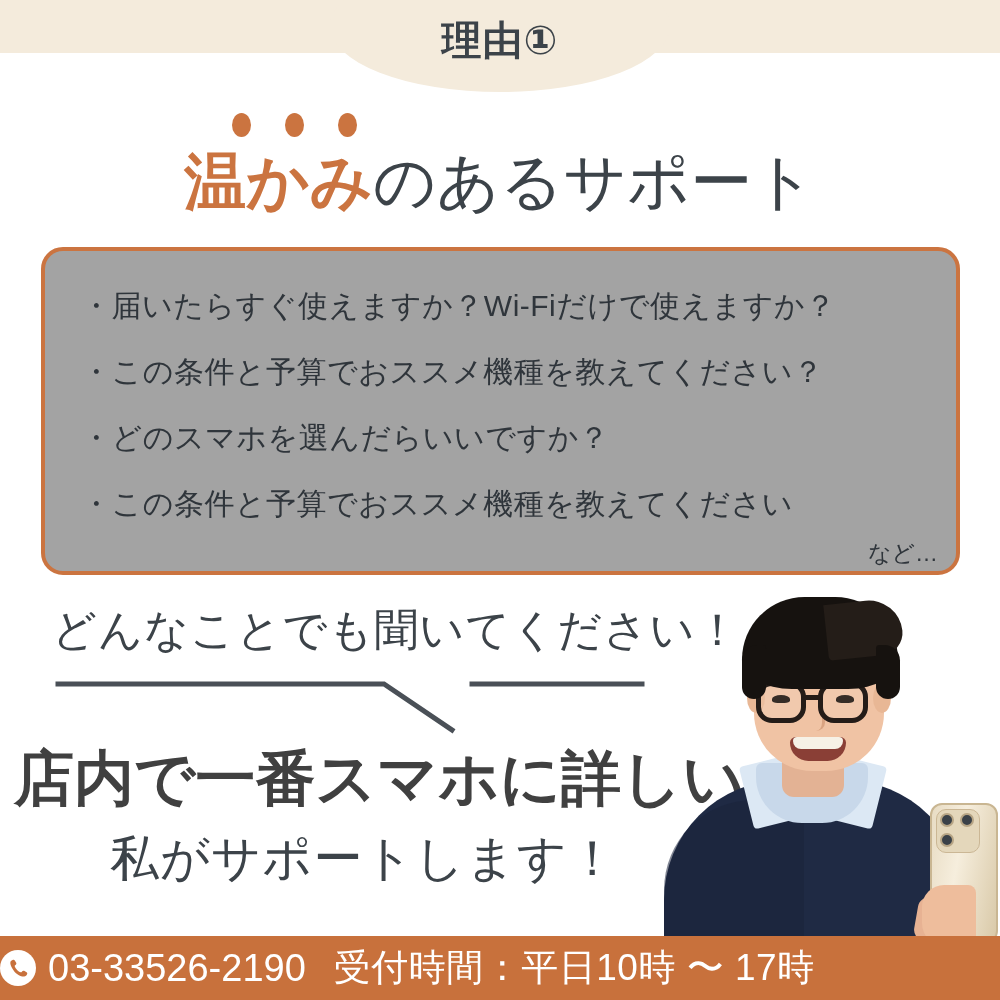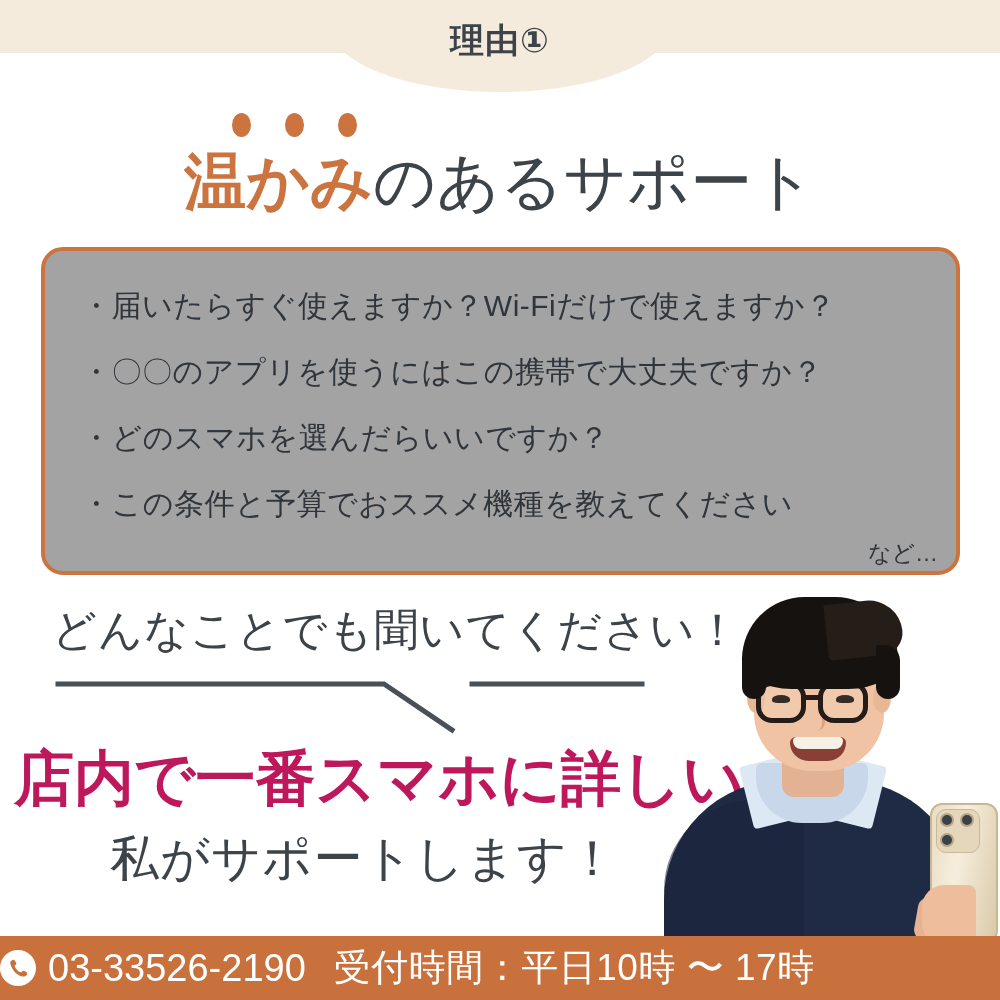--- a/index.html
+++ b/index.html
@@ -34,21 +34,21 @@
     height: 132px;
     background: #F4EBDC;
     border-radius: 50%;
   }
   .reason-title {
     position: absolute;
     left: 0;
     top: 8px;
     width: 1000px;
     text-align: center;
-    font-size: 34px;
+    font-size: 40px;
     line-height: 64px;
     font-weight: bold;
     color: #3C4349;
     letter-spacing: 1px;
     z-index: 4;
     white-space: nowrap;
   }
 
   
   .dots {
@@ -150,21 +150,21 @@
   
   .claim-orange {
     position: absolute;
     left: 14px;
     top: 742px;
     width: 720px;
     text-align: center;
     font-size: 60px;
     line-height: 74px;
     font-weight: bold;
-    color: #be185d;
+    color: #404040;
     letter-spacing: 0px;
     white-space: nowrap;
   }
   .claim-dark {
     position: absolute;
     left: 14px;
     top: 822px;
     width: 700px;
     text-align: center;
     font-size: 49px;
@@ -519,21 +519,21 @@
     <span class="dot d1"></span>
     <span class="dot d2"></span>
     <span class="dot d3"></span>
   </div>
 
   <div class="headline"><span class="hl-accent">温かみ</span><span class="hl-rest">のあるサポート</span></div>
 
   <div class="qbox">
     <div class="qlist">
       <div class="qitem">・届いたらすぐ使えますか？Wi-Fiだけで使えますか？</div>
-      <div class="qitem">・〇〇のアプリを使うにはこの携帯で大丈夫ですか？</div>
+      <div class="qitem">・この条件と予算でおススメ機種を教えてください？</div>
       <div class="qitem">・どのスマホを選んだらいいですか？</div>
       <div class="qitem">・この条件と予算でおススメ機種を教えてください</div>
     </div>
     <div class="etc-note">など…</div>
   </div>
 
   <div class="ask-text">どんなことでも聞いてください！</div>
   <svg class="bubble-svg" viewBox="0 0 630 70" xmlns="http://www.w3.org/2000/svg">
     <polyline points="18,16 344,16 412,62" fill="none" stroke="#4A5057" stroke-width="5" stroke-linecap="square"></polyline>
     <line x1="432" y1="16" x2="602" y2="16" stroke="#4A5057" stroke-width="5" stroke-linecap="square"></line>

